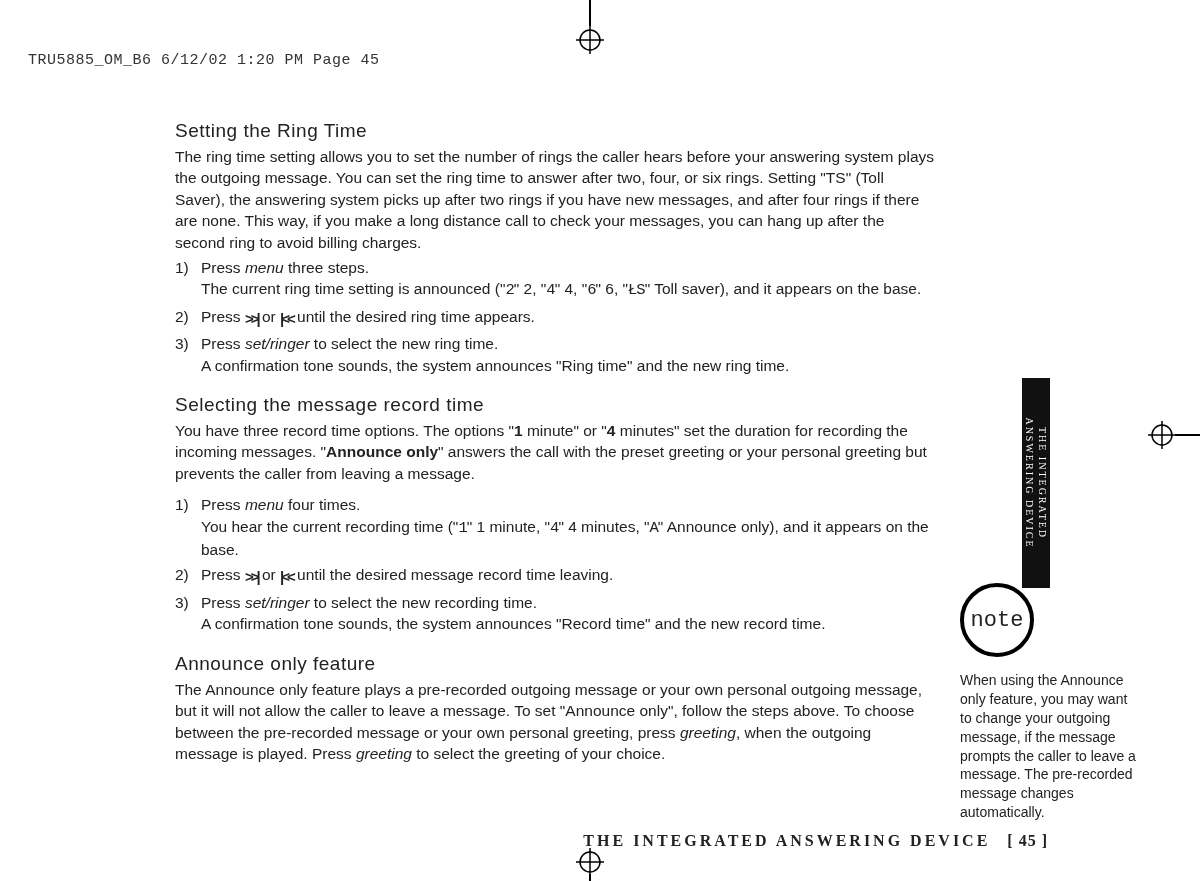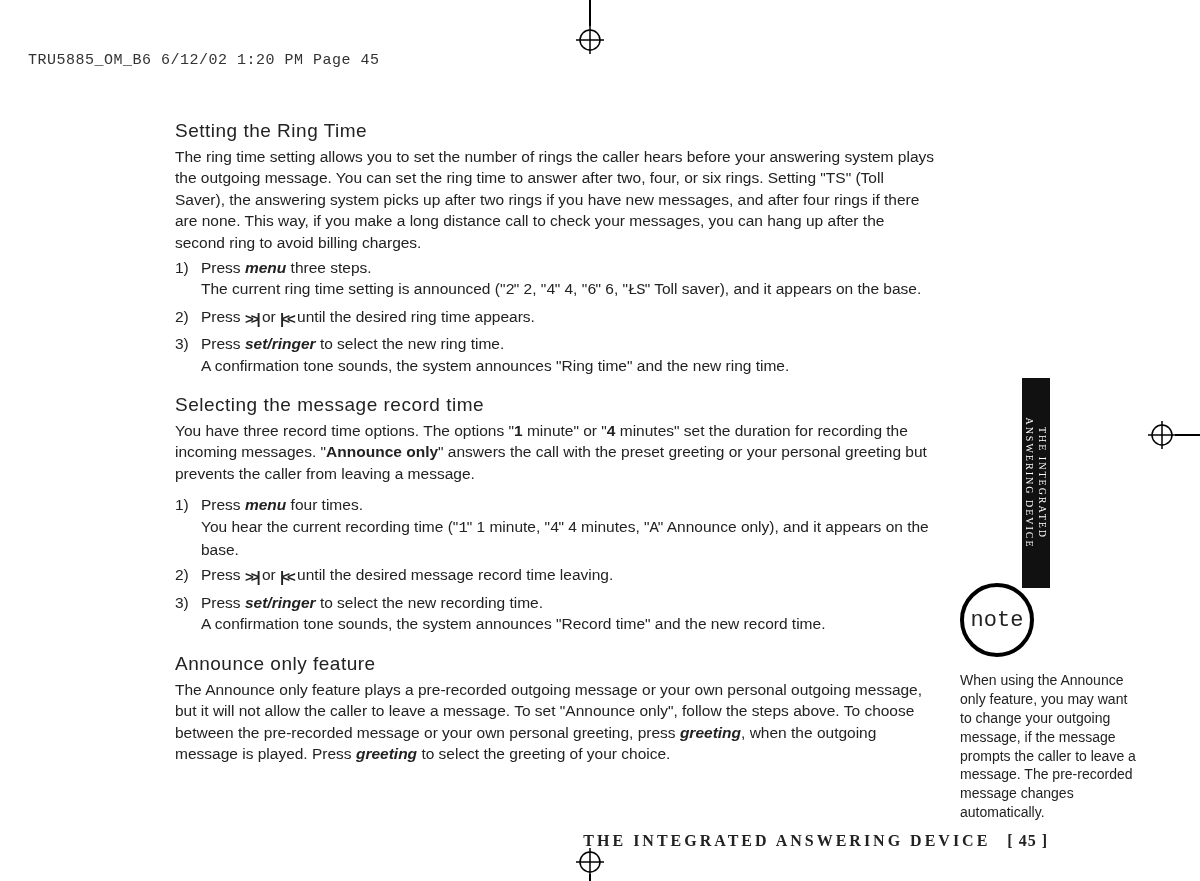--- a/index.html
+++ b/index.html
@@ -36,21 +36,21 @@
     font-weight: 400;
   }
   p.body, .list-item {
     font-size: 15.5px;
     line-height: 1.38;
     margin: 0 0 4px 0;
   }
   .list-item { display:flex; }
   .list-num { min-width: 26px; }
   .list-content { flex:1; }
-  .bi { font-weight:700; font-style:italic;margin-top:9px; }
+  .bi { font-weight:400; font-style:italic;margin-top:9px; }
   .b { font-weight:700; }
   .seg { font-family: "Courier New", monospace; letter-spacing: -1px; }
   .icon-ff, .icon-rw {
     display:inline-block; vertical-align:-2px;
     font-weight:bold; letter-spacing:-3px; font-size:15px;
   }
   .block { margin-bottom: 18px; }
   .footer {
     position: absolute;
     right: 152px;

